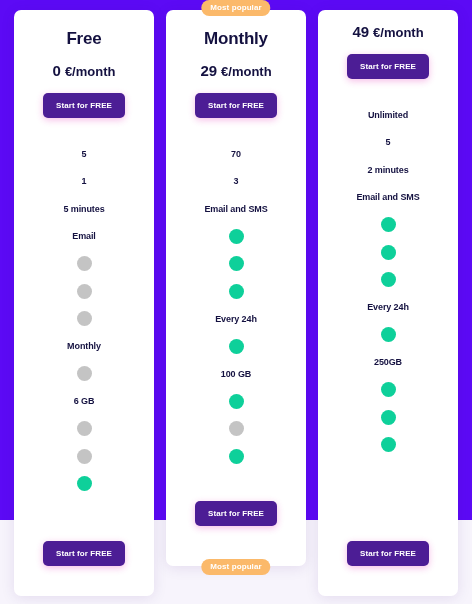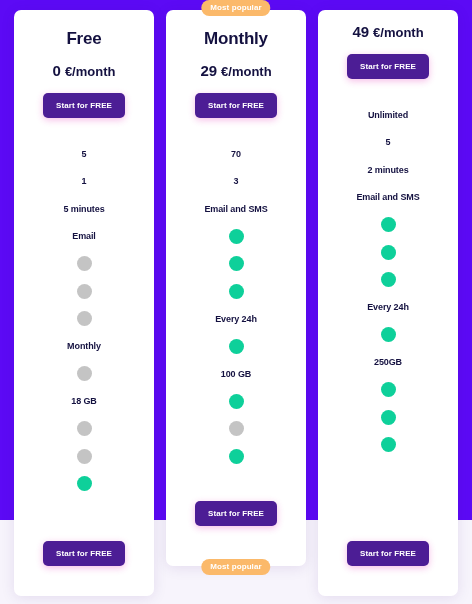--- a/index.html
+++ b/index.html
@@ -207,21 +207,21 @@
         <div class="feature-row">
           <span class="dot off"></span>
         </div>
         <div class="feature-row">
           <span class="feature-text">Monthly</span>
         </div>
         <div class="feature-row">
           <span class="dot off"></span>
         </div>
         <div class="feature-row">
-          <span class="feature-text">18 GB</span>
+          <span class="feature-text">6 GB</span>
         </div>
         <div class="feature-row">
           <span class="dot off"></span>
         </div>
         <div class="feature-row">
           <span class="dot off"></span>
         </div>
         <div class="feature-row">
           <span class="dot on"></span>
         </div>

